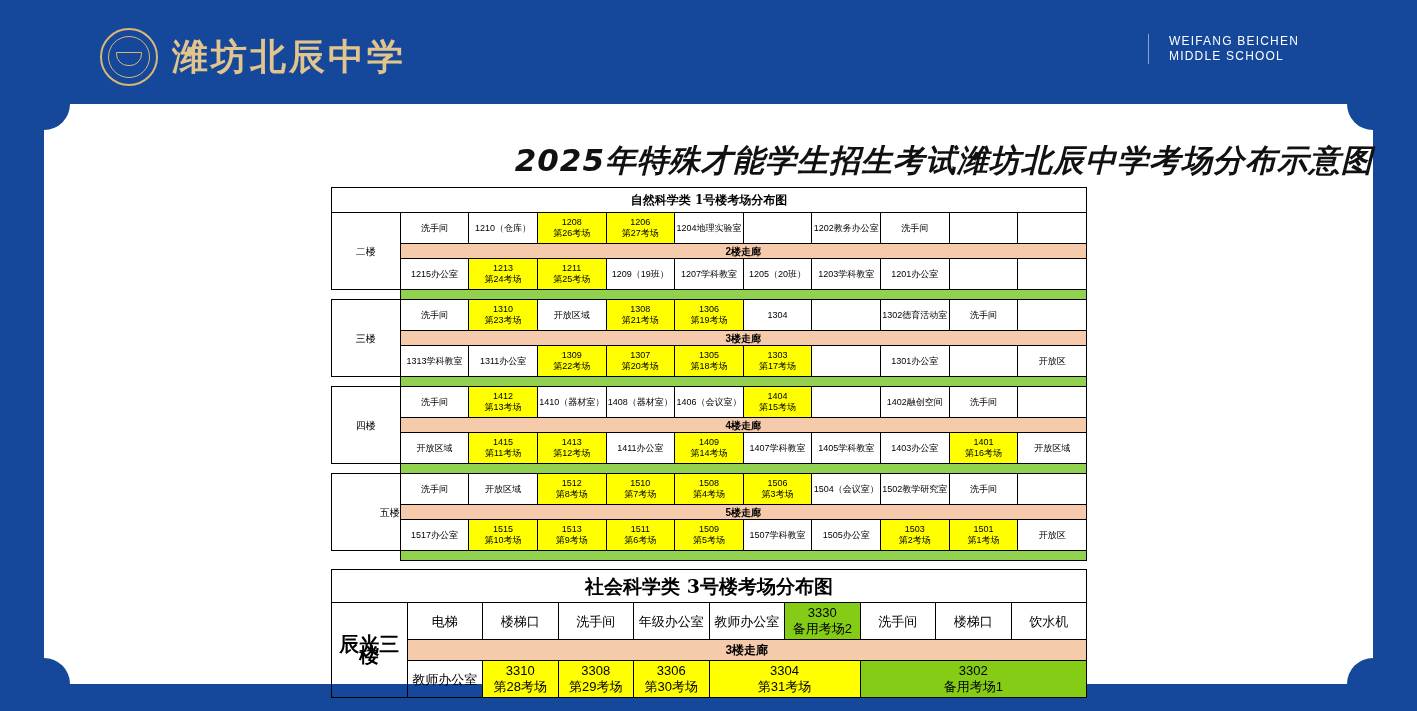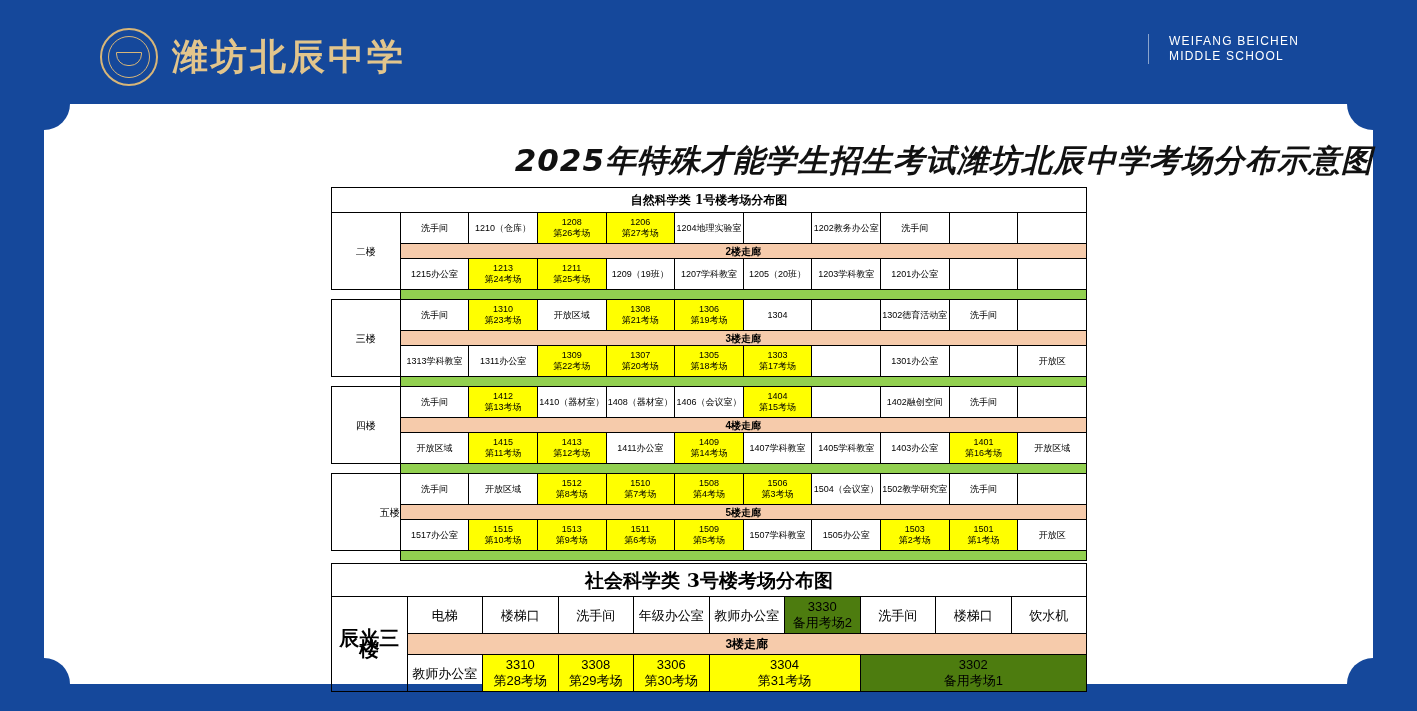--- a/index.html
+++ b/index.html
@@ -70,21 +70,21 @@
     line-height:11px;
     color:#000;
   }
   .sec-title{
     font-size:12px;font-weight:bold;border:1px solid #000;height:24px;
     font-family:"DejaVu Serif","Liberation Serif",serif;
   }
   .floor-label{font-size:10px;}
   .room{height:30px;}
   .yellow{background:#ffff00;}
-  .green{background:#4d7c0f;}
+  .green{background:#84cc16;}
   .peach{background:#f6cbab;font-weight:bold;font-size:10px;height:14px;}
   .greenbar{background:#92d050;height:9px;border-left:1px solid #000;border-right:1px solid #000;}
   .spacer{height:9px;border:none;}
   .two-line span{display:block;}
   
   #t3 td{font-size:13px;height:36px;}
   #t3 .sec-title{font-size:19px;height:32px;}
   #t3 .peach{font-size:12px;height:20px;}
   #t3 .floor-label{font-size:20px;font-weight:bold;}
   #t3 .two-line span{display:block;line-height:16px;}
@@ -323,21 +323,21 @@
               <span>第1考场</span>
             </td>
             <td class="room   ">开放区</td>
           </tr>
           <tr>
             <td class="spacer"></td>
             <td class="greenbar" colspan="10"></td>
           </tr>
         </tbody>
       </table>
-    <table id="t3" style="margin-top:2px;">
+    <table id="t3" style="margin-top:8px;">
         <tbody id="t3body">
           <tr>
             <td class="sec-title" colspan="10">社会科学类  3号楼考场分布图</td>
           </tr>
           <tr>
             <td rowspan="3" class="floor-label" style="width:72px;">辰光三楼</td>
             <td class="room   ">电梯</td>
             <td class="room   ">楼梯口</td>
             <td class="room   ">洗手间</td>
             <td class="room   ">年级办公室</td>

